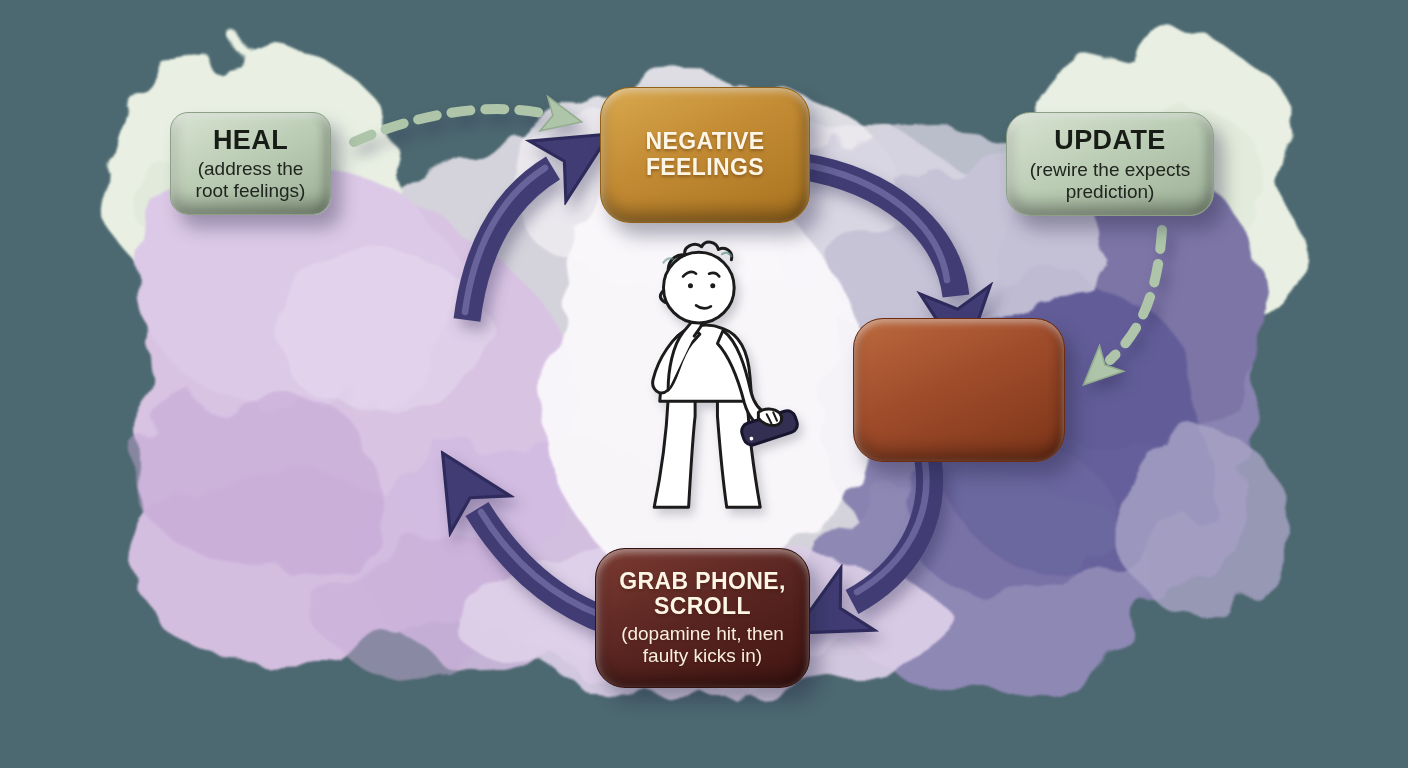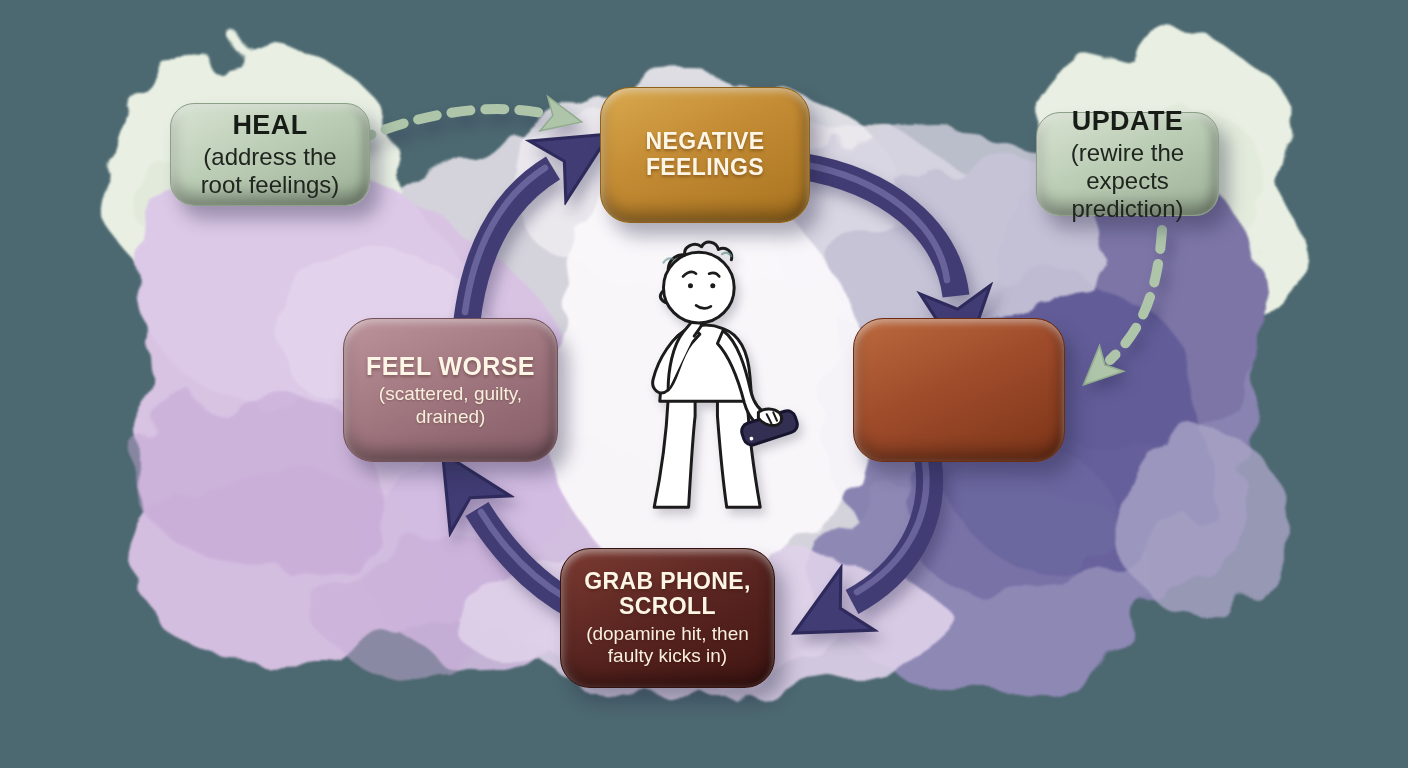--- a/index.html
+++ b/index.html
@@ -32,35 +32,35 @@
 
   .node-warm .node-title{color:#FDF6E7;text-shadow:0 2px 3px rgba(55,25,10,.35);font-size:23px;}
   .node-warm .node-sub{color:#F9EFDD;font-size:19px;text-shadow:0 1px 2px rgba(55,25,10,.28);}
 
   .node-negative{left:600px;top:87px;width:210px;height:136px;
     background:linear-gradient(155deg,#D9A94E 0%,#C28A33 45%,#A8721F 100%);
     border:1px solid #8F6016;}
   .node-reward{left:853px;top:318px;width:212px;height:144px;
     background:linear-gradient(155deg,#BC6A3E 0%,#9F4C2B 45%,#7C3418 100%);
     border:1px solid #6B2C12;}
-  .node-grab{left:560px;top:548px;width:215px;height:140px;
+  .node-grab{left:595px;top:548px;width:215px;height:140px;
     background:linear-gradient(155deg,#7B3B32 0%,#5A2521 48%,#401512 100%);
     border:1px solid #331210;}
   .node-feelworse{left:343px;top:318px;width:215px;height:144px;
     background:linear-gradient(155deg,#BE949C 0%,#A0767F 48%,#835C66 100%);
     border:1px solid #74505A;}
   .node-feelworse .node-title{font-size:25px;}
 
   .node-green{border-radius:24px;
     background:linear-gradient(155deg,#D8E3D2 0%,#B9CBB3 50%,#9CB096 100%);
     border:1px solid #8BA085;}
   .node-green .node-title{color:#171C16;font-size:27px;}
-  .node-green .node-sub{color:#20251F;font-size:24px;text-align:center;}
-  .node-heal{left:170px;top:103px;width:200px;height:103px;}
-  .node-update{left:1036px;top:112px;width:183px;height:104px;}
+  .node-green .node-sub{color:#20251F;font-size:19px;text-align:center;}
+  .node-heal{left:170px;top:112px;width:161px;height:103px;border-radius:18px;}
+  .node-update{left:1006px;top:112px;width:208px;height:104px;}
 
   
   svg{display:block;}
   .arrows{filter:drop-shadow(6px 9px 7px rgba(35,32,70,.32));z-index:20;}
   .person{position:absolute;left:612px;top:230px;width:196px;height:307px;
     filter:drop-shadow(4px 6px 5px rgba(40,40,60,.22));z-index:25;}
   .watercolor{z-index:1;}
 </style>
 </head>
 <body>
@@ -216,24 +216,20 @@
   </div>
 
   <div class="node node-warm node-reward">
   </div>
 
   <div class="node node-warm node-grab">
     <div class="node-title">GRAB PHONE, SCROLL</div>
     <div class="node-sub">(dopamine hit, then faulty kicks in)</div>
   </div>
 
-  <div class="node node-warm node-feelworse">
-    <div class="node-title">FEEL WORSE</div>
-    <div class="node-sub">(scattered, guilty, drained)</div>
-  </div>
 
   <div class="node node-green node-heal">
     <div class="node-title">HEAL</div>
     <div class="node-sub">(address the root feelings)</div>
   </div>
 
   <div class="node node-green node-update">
     <div class="node-title">UPDATE</div>
     <div class="node-sub">(rewire the expects prediction)</div>
   </div>

